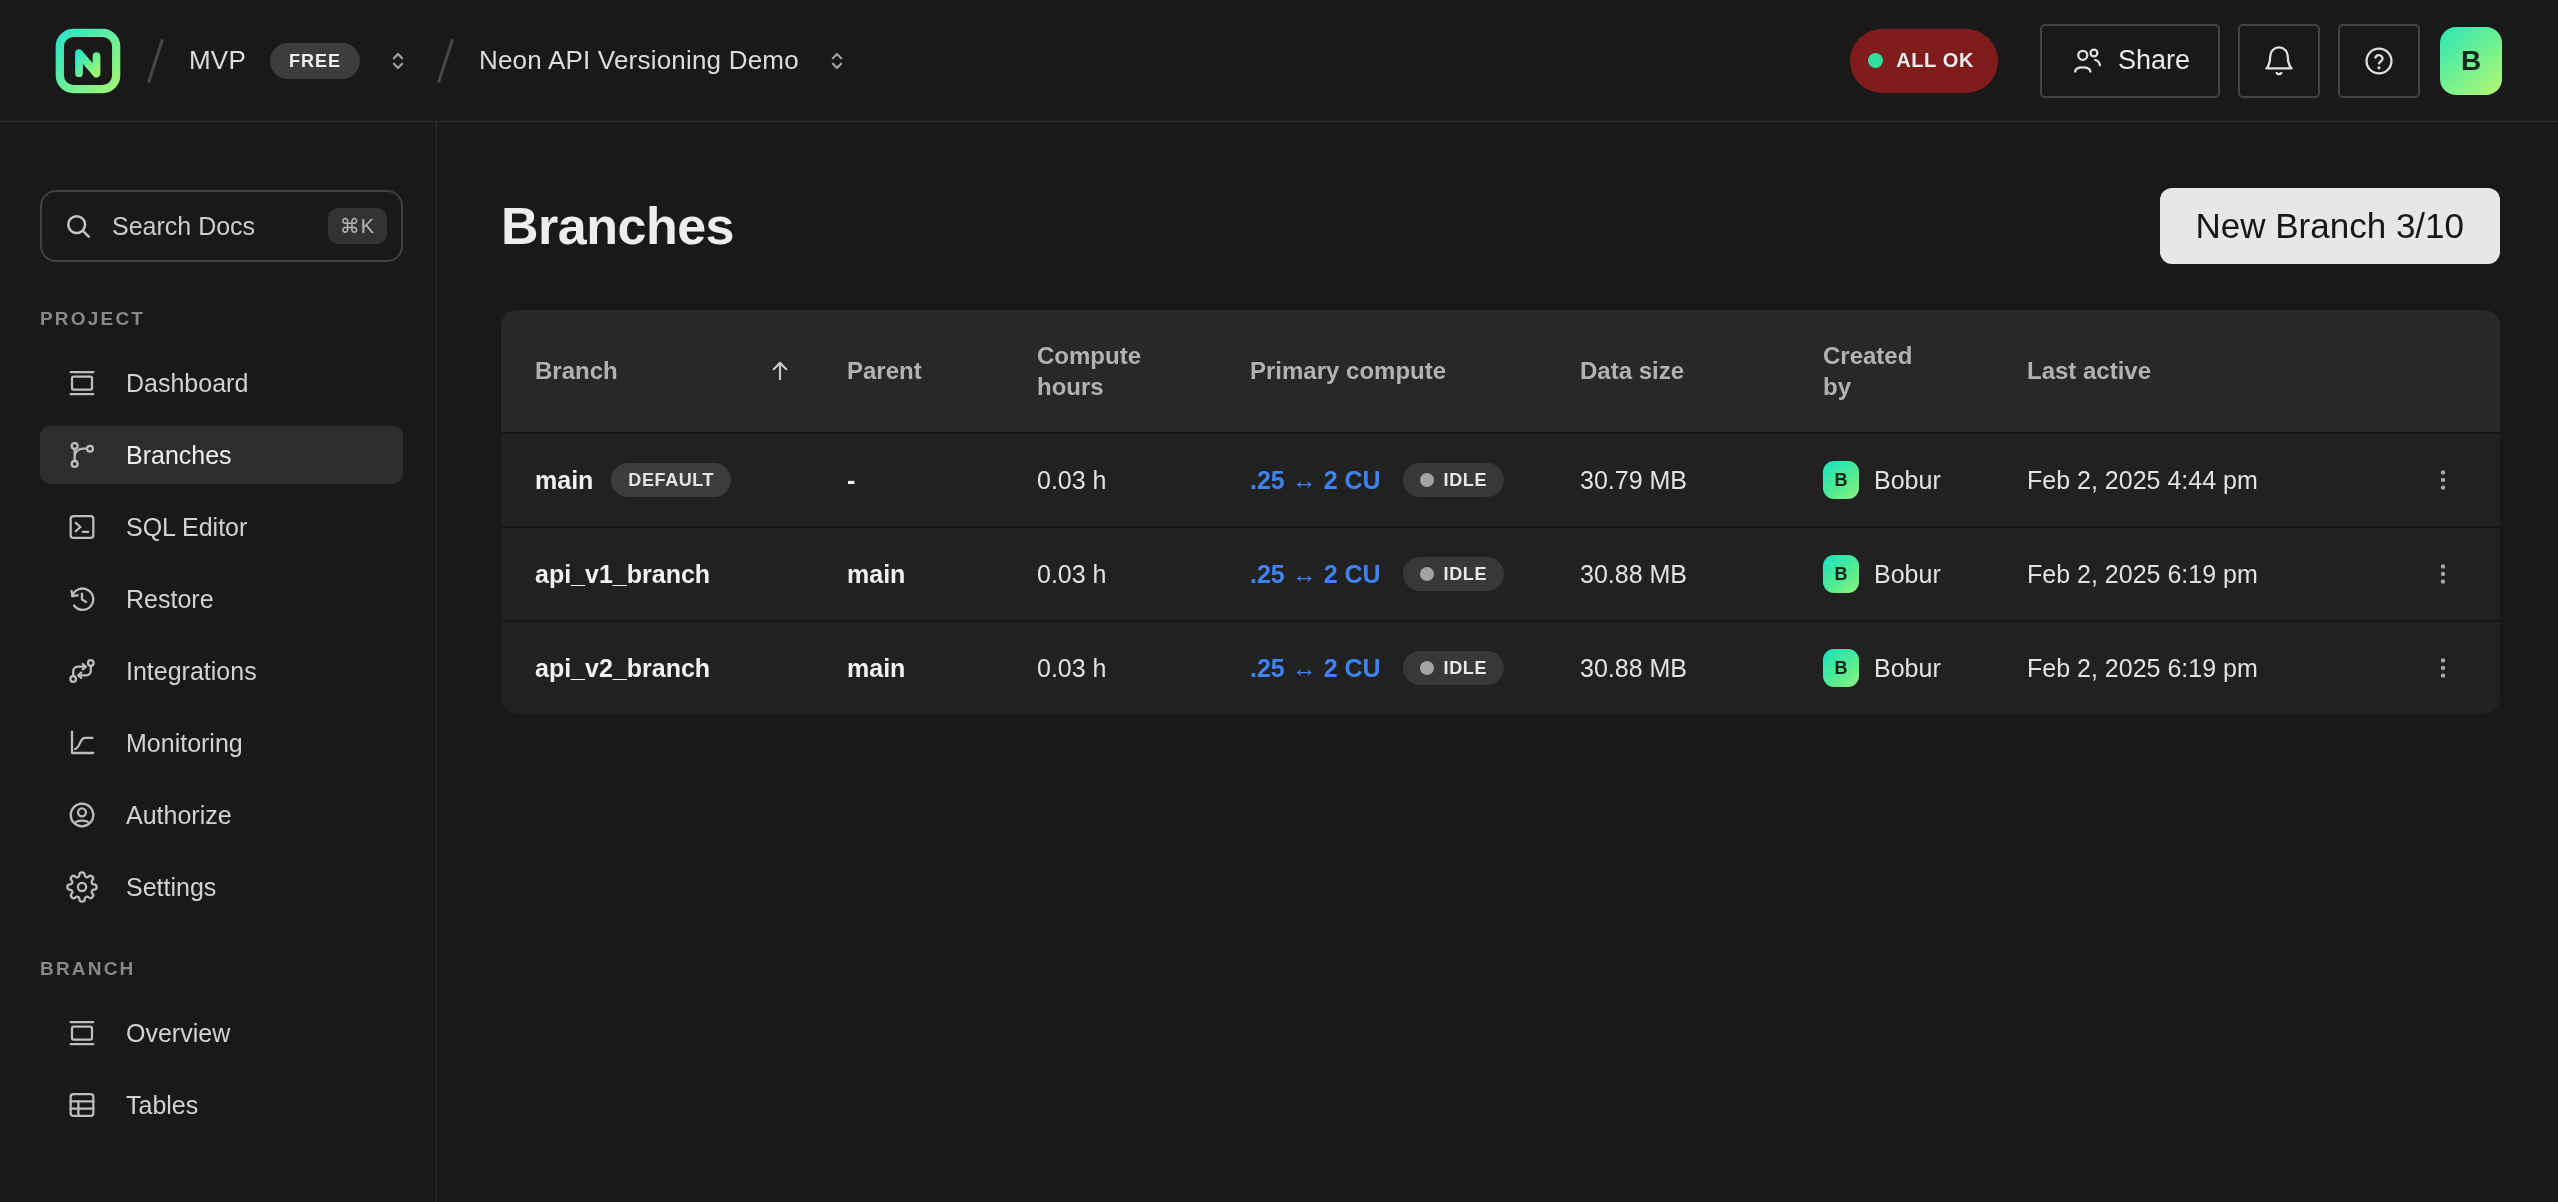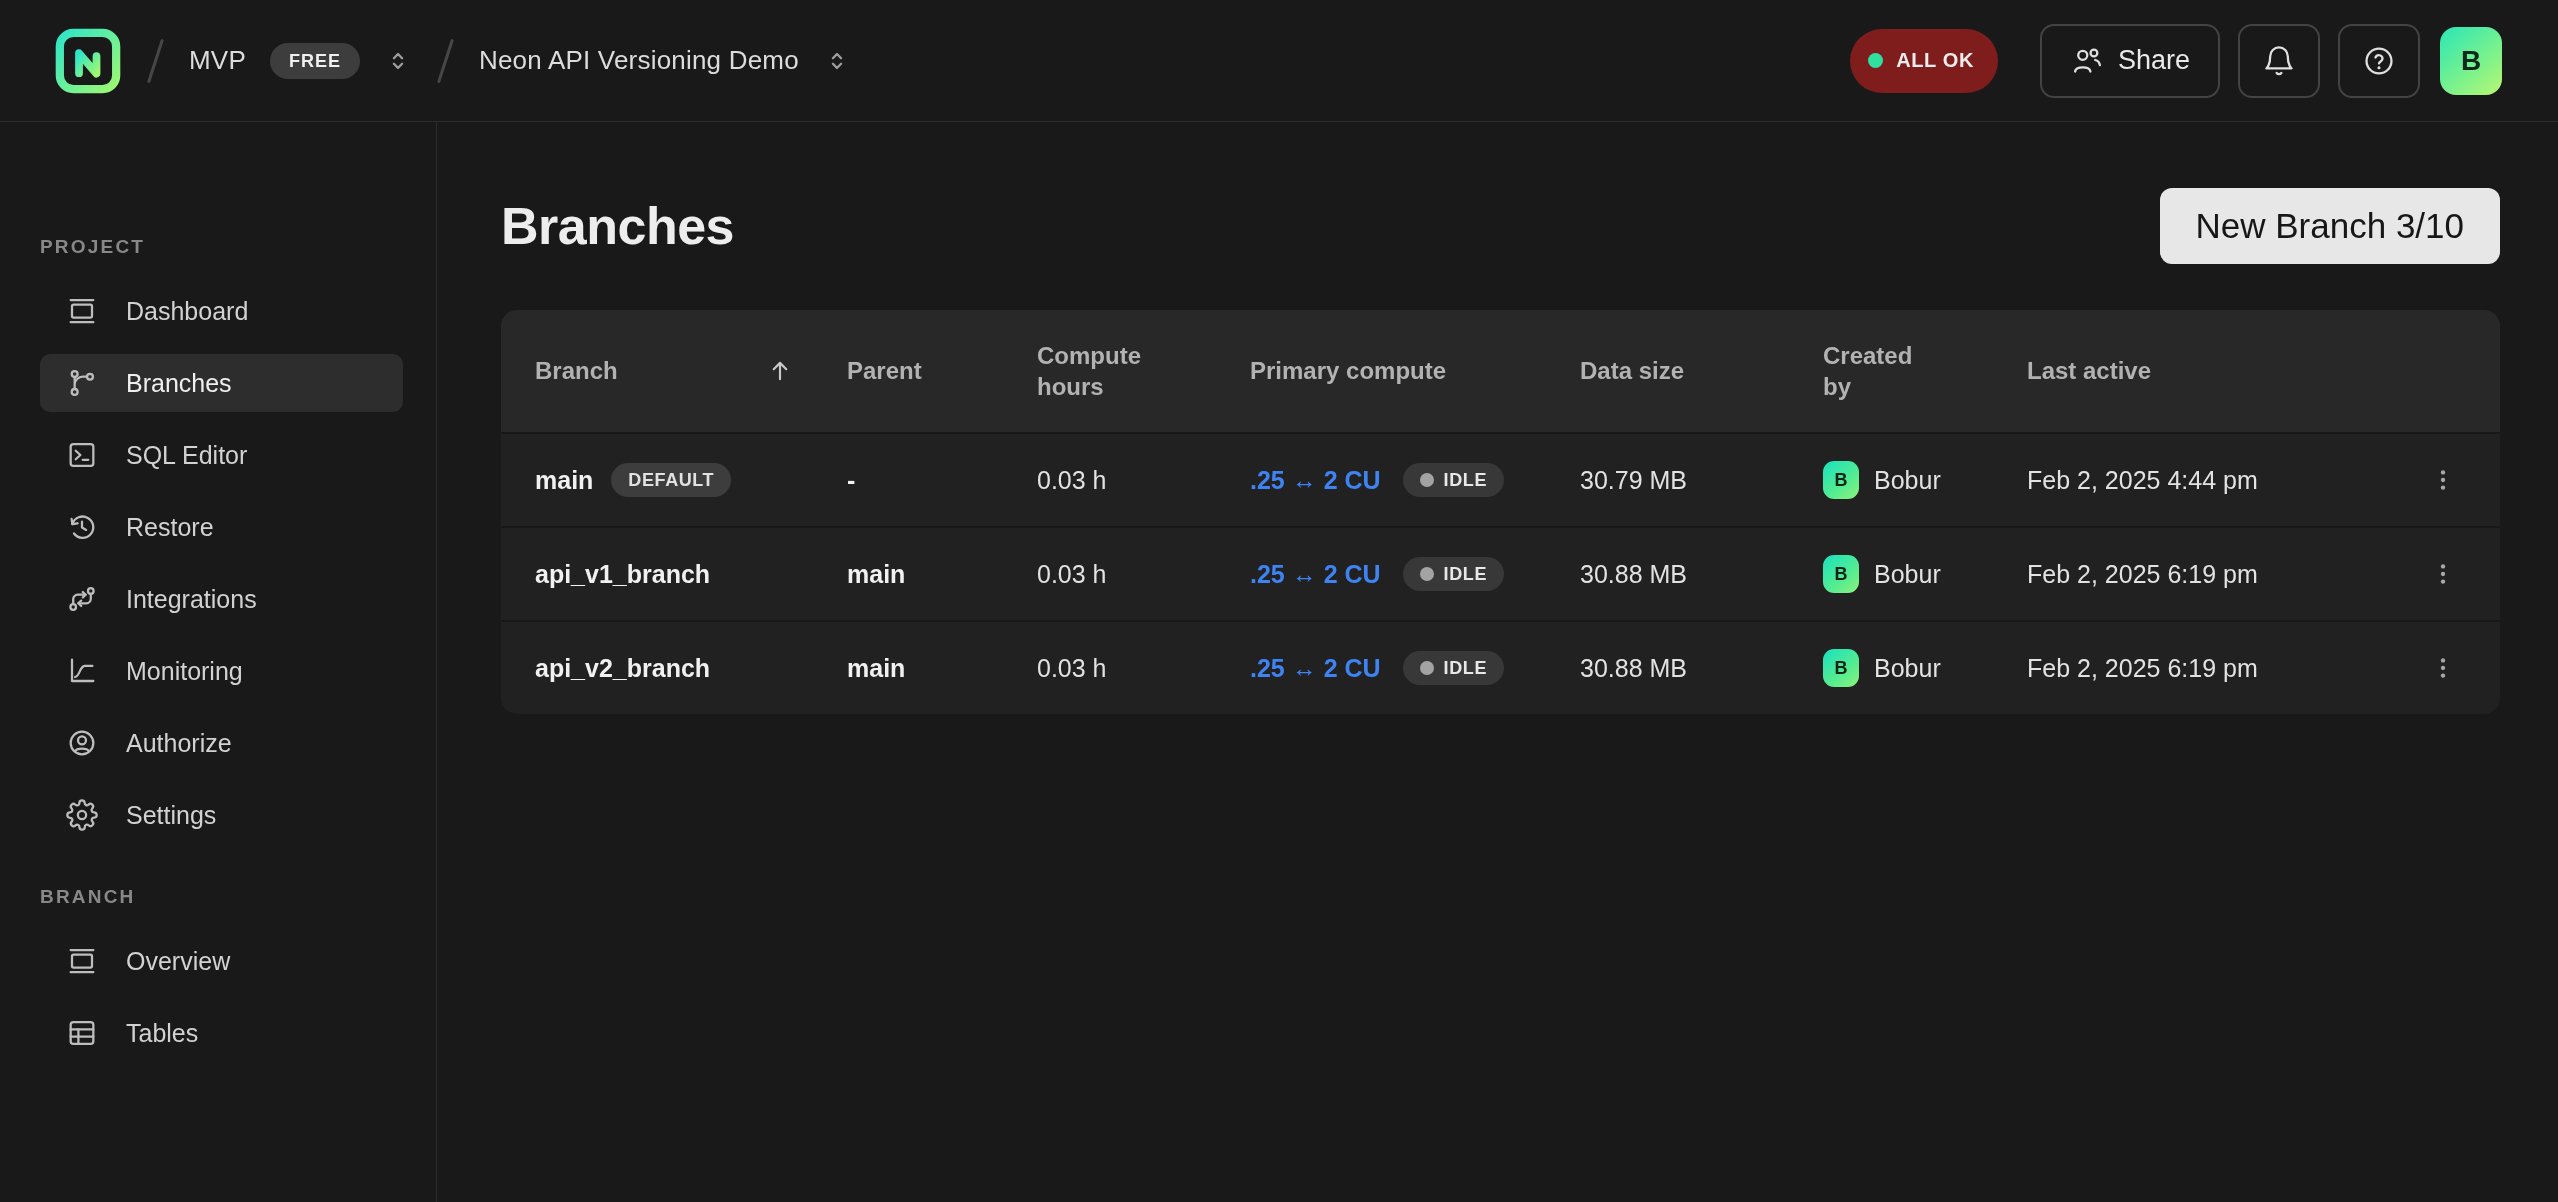--- a/index.html
+++ b/index.html
@@ -43,21 +43,21 @@
   .unfold{width:28px;height:28px;}
   .unfold .icn{stroke:#9d9d9d;stroke-width:2;}
   .topbar-spacer{flex:1;}
   .status-pill{
     display:flex;align-items:center;gap:13px;background:#7f1d1d;border-radius:999px;
     height:64px;padding:0 24px 0 18px;margin-right:24px;cursor:pointer;
   }
   .status-dot{width:15px;height:15px;border-radius:50%;background:var(--green);}
   .status-text{font-size:20px;font-weight:700;letter-spacing:.6px;color:#ededed;}
   .tb-btn{
-    height:74px;border:2px solid #434343;border-radius:14px;background:transparent;
+    height:74px;border:2px solid #434343;border-radius:5px;background:transparent;
     display:flex;align-items:center;justify-content:center;cursor:pointer;margin-left:18px;
   }
   .share-btn{padding:0 28px;gap:14px;}
   .share-btn span{font-size:27px;color:#eaeaea;}
   .icon-btn{width:82px;}
   .tb-btn svg{width:34px;height:34px;}
   .tb-btn .icn{stroke:#e0e0e0;stroke-width:1.6;}
   .avatar{
     width:62px;height:68px;border-radius:16px;margin-left:20px;cursor:pointer;
     background:linear-gradient(140deg,#2ae6b8 0%,#7df28b 60%,#b9f773 100%);
@@ -217,20 +217,28 @@
     </svg>
   </button>
 
   <div class="avatar">B</div>
 </header>
 
 <div class="layout">
 
   <nav class="sidebar">
 
+    <div class="docs-search">
+      <svg viewBox="0 0 24 24">
+        <circle class="icn" cx="11" cy="11" r="6.3"></circle>
+          <line class="icn" x1="15.7" y1="15.7" x2="20" y2="20"></line>
+      </svg>
+      <span class="docs-search-label">Search Docs</span>
+      <span class="kbd">⌘K</span>
+    </div>
 
     <div class="nav-section sec-project">PROJECT</div>
 
     <div class="nav-item">
       <svg viewBox="0 0 24 24">
         <line class="icn" x1="3.5" y1="3.8" x2="20.5" y2="3.8"></line>
         <rect class="icn" x="4.5" y="7.3" width="15" height="9.6" rx="1.2"></rect>
         <line class="icn" x1="3.5" y1="20.4" x2="20.5" y2="20.4"></line>
       </svg>
       <span>Dashboard</span>

